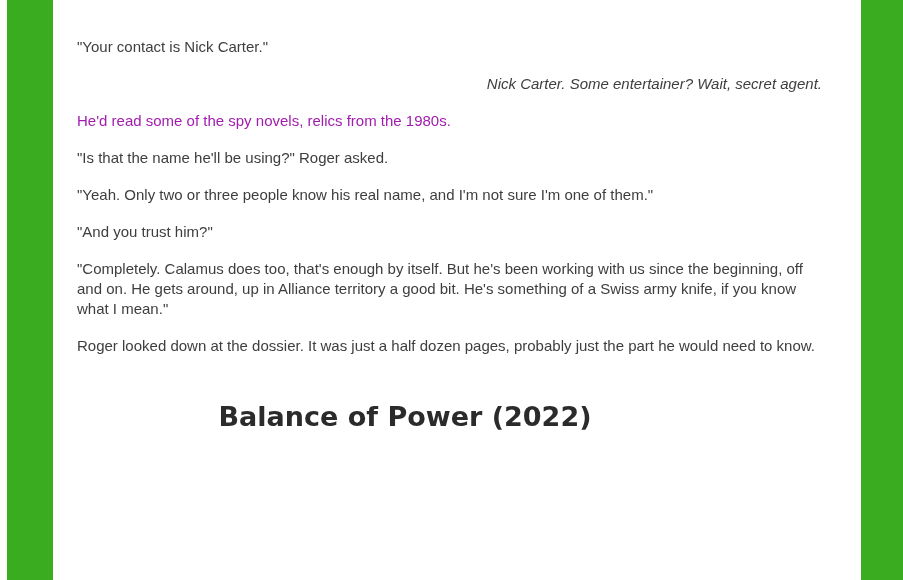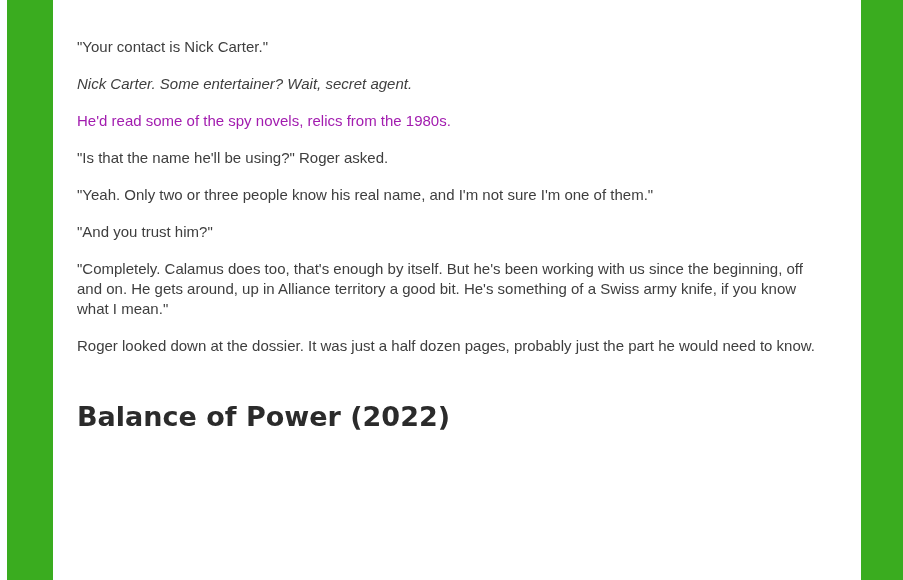--- a/index.html
+++ b/index.html
@@ -34,20 +34,21 @@
     margin: 0 0 17px 0;
     font-size: 15px;
     line-height: 20px;
     color: #3e3e3e;
   }
   .para.italic {
     font-style: italic;
   }
   .heading-row {
     width: 656px;
+    text-align: center;
     margin-top: 42px;
   }
   .book-heading {
     display: inline-block;
     margin: 0;
     font-family: "DejaVu Sans", sans-serif;
     font-weight: bold;
     font-size: 27px;
     line-height: 38px;
     color: #2b2b2b;
@@ -56,21 +57,21 @@
 </style>
 </head>
 <body style="background: rgb(255, 255, 255);">
 
 <div class="green-bar left" style="background: rgb(58, 172, 31);"></div>
 <div class="green-bar right" style="background: rgb(58, 172, 31);"></div>
 
 <main class="content">
   <div id="paragraphs">
       <p class="para" style="color: rgb(62, 62, 62);">"Your contact is Nick Carter."</p>
-      <p class="para italic" style="color: rgb(62, 62, 62);">Nick Carter. Some entertainer? Wait, secret agent.</p>
+      <p class="para italic" style="color: rgb(62, 62, 62); text-align: right;">Nick Carter. Some entertainer? Wait, secret agent.</p>
       <p class="para" style="color: #a21caf;">He'd read some of the spy novels, relics from the 1980s.</p>
       <p class="para" style="color: rgb(62, 62, 62);">"Is that the name he'll be using?" Roger asked.</p>
       <p class="para" style="color: rgb(62, 62, 62);">"Yeah. Only two or three people know his real name, and I'm not sure I'm one of them."</p>
       <p class="para" style="color: rgb(62, 62, 62);">"And you trust him?"</p>
       <p class="para" style="color: rgb(62, 62, 62);">"Completely. Calamus does too, that's enough by itself. But he's been working with us since the beginning, off and on. He gets around, up in Alliance territory a good bit. He's something of a Swiss army knife, if you know what I mean."</p>
       <p class="para" style="color: rgb(62, 62, 62);">Roger looked down at the dossier. It was just a half dozen pages, probably just the part he would need to know.</p>
     </div>
   <div class="heading-row">
     <h2 class="book-heading" style="color: rgb(43, 43, 43);">Balance of Power (2022)</h2>
   </div>

